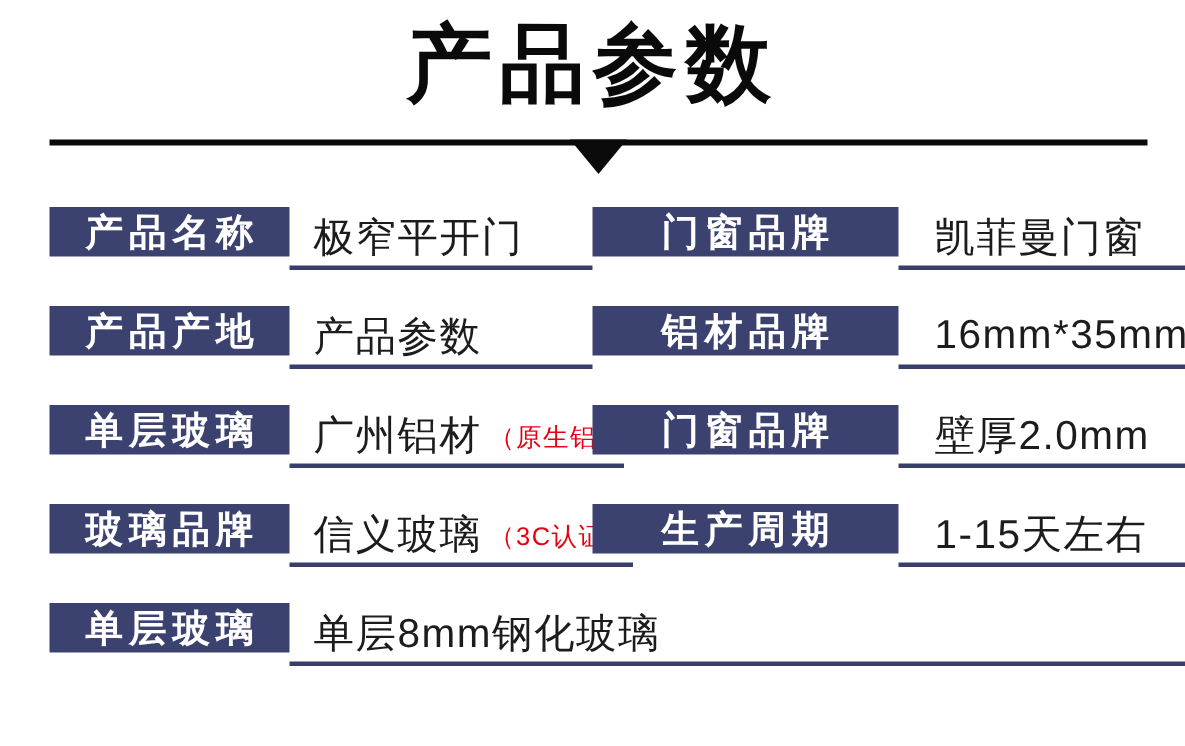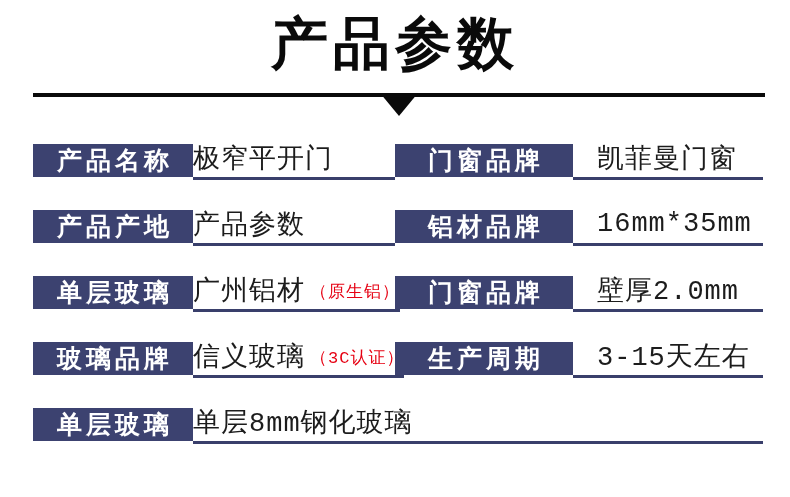--- a/index.html
+++ b/index.html
@@ -45,46 +45,46 @@
     border-top: 23px solid var(--ink);
   }
   .spec-grid {
     margin: 41px 27px 0 33px;
     display: grid;
     grid-template-columns: 362px 1fr;
     row-gap: 21px;
   }
   .spec-cell {
     display: flex;
-    align-items: center;
+    align-items: flex-start;
     height: 45px;
-    font-family: Liberation Mono, monospace;
   }
   .spec-cell.full { grid-column: 1 / -1; }
   .spec-label {
     background: var(--accent);
     color: #ffffff;
     font-weight: 700;
     font-size: 25px;
     letter-spacing: 4px;
     display: flex;
     align-items: center;
     justify-content: center;
     flex: 0 0 auto;
     width: 160px;
     padding-left: 4px; 
   }
-  .spec-cell.right .spec-label { width: 178px; }
+  .spec-cell.right .spec-label { width: 204px; }
   .spec-value-wrap {
     flex: 1;
     align-self: flex-start;
     height: 42px;
     border-bottom: 3px solid var(--line);
     display: flex;
     align-items: center;
+    padding-left: 16px;
     white-space: nowrap;
   }
   .spec-cell.right .spec-value-wrap { padding-left: 24px; }
   .spec-value {
     font-size: 27px;
     color: var(--value-ink);
     letter-spacing: 1px;
   }
   .spec-note {
     font-size: 17px;
@@ -157,21 +157,21 @@
     <div class="spec-label">玻璃品牌</div>
     <div class="spec-value-wrap">
       <span class="spec-value">信义玻璃</span>
       <span class="spec-note">（3C认证）</span>
     </div>
   </div>
 
   <div class="spec-cell right">
     <div class="spec-label">生产周期</div>
     <div class="spec-value-wrap">
-      <span class="spec-value">3-15天左右</span>
+      <span class="spec-value">1-15天左右</span>
       <span class="spec-note"></span>
     </div>
   </div>
 
   <div class="spec-cell full">
     <div class="spec-label">单层玻璃</div>
     <div class="spec-value-wrap">
       <span class="spec-value">单层8mm钢化玻璃</span>
       <span class="spec-note"></span>
     </div>

